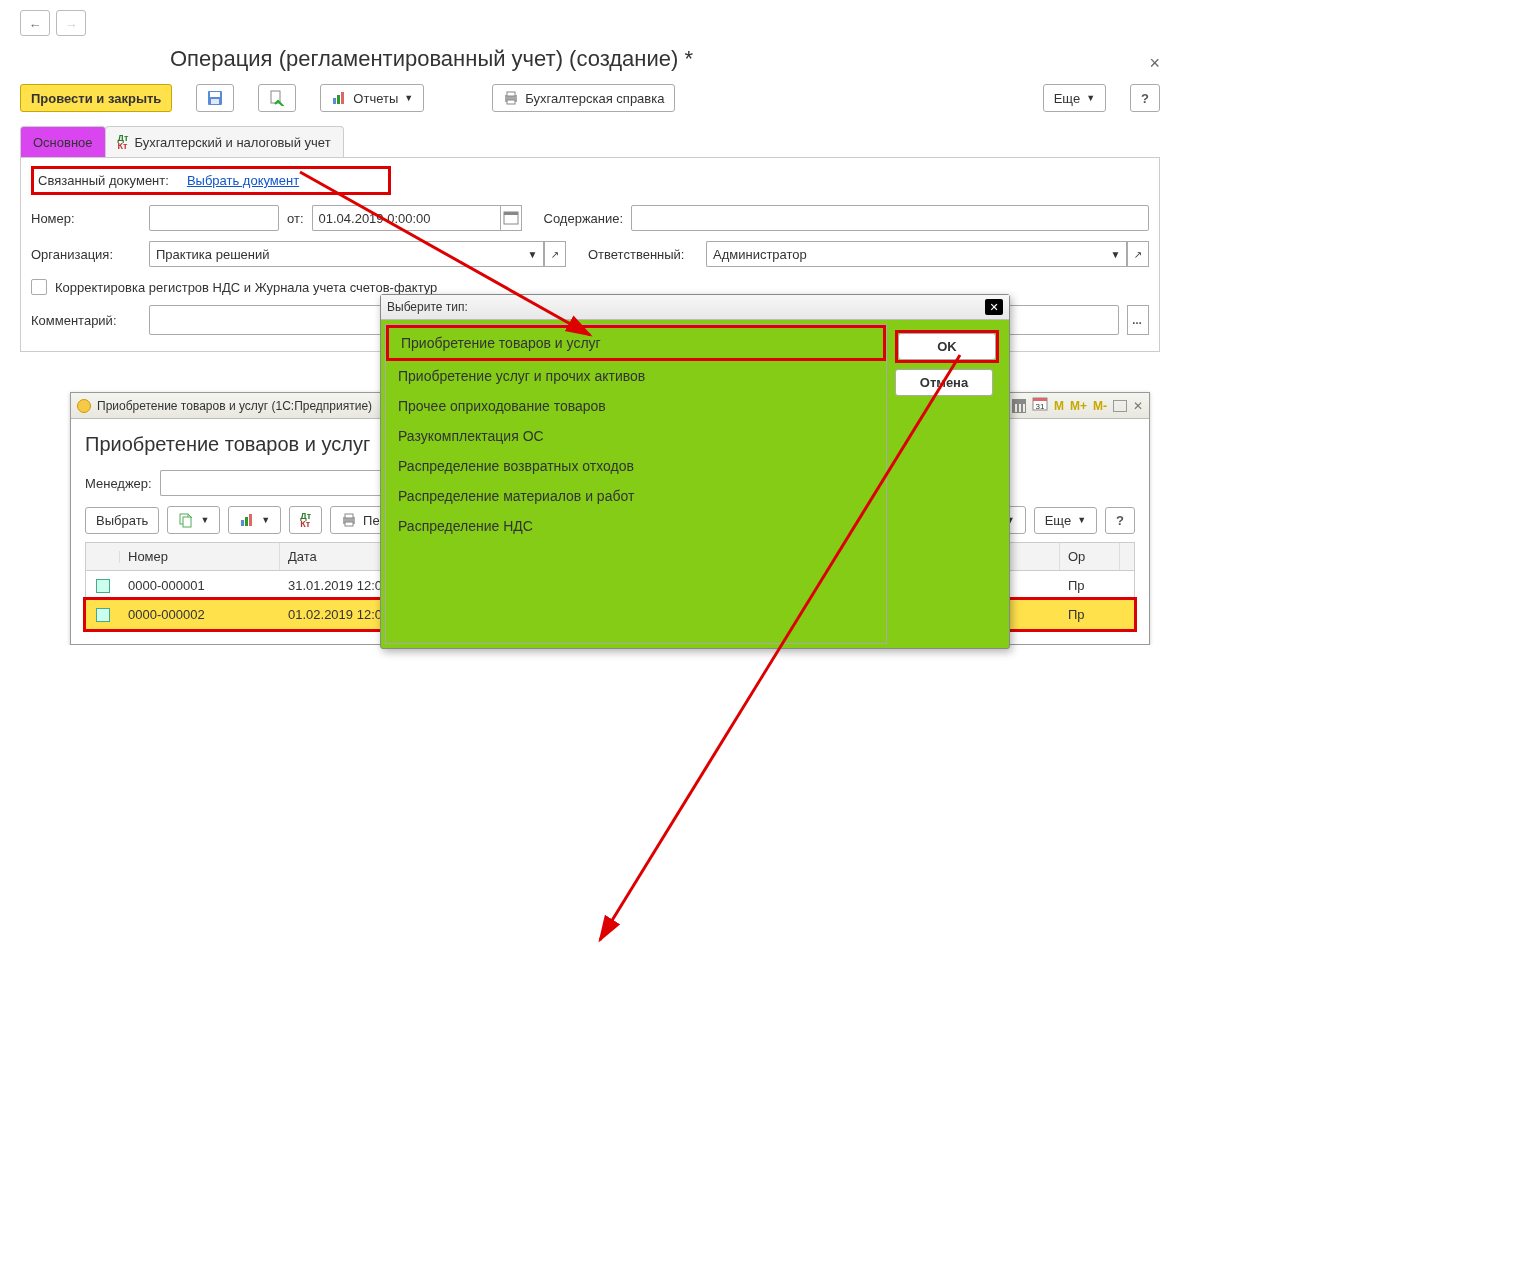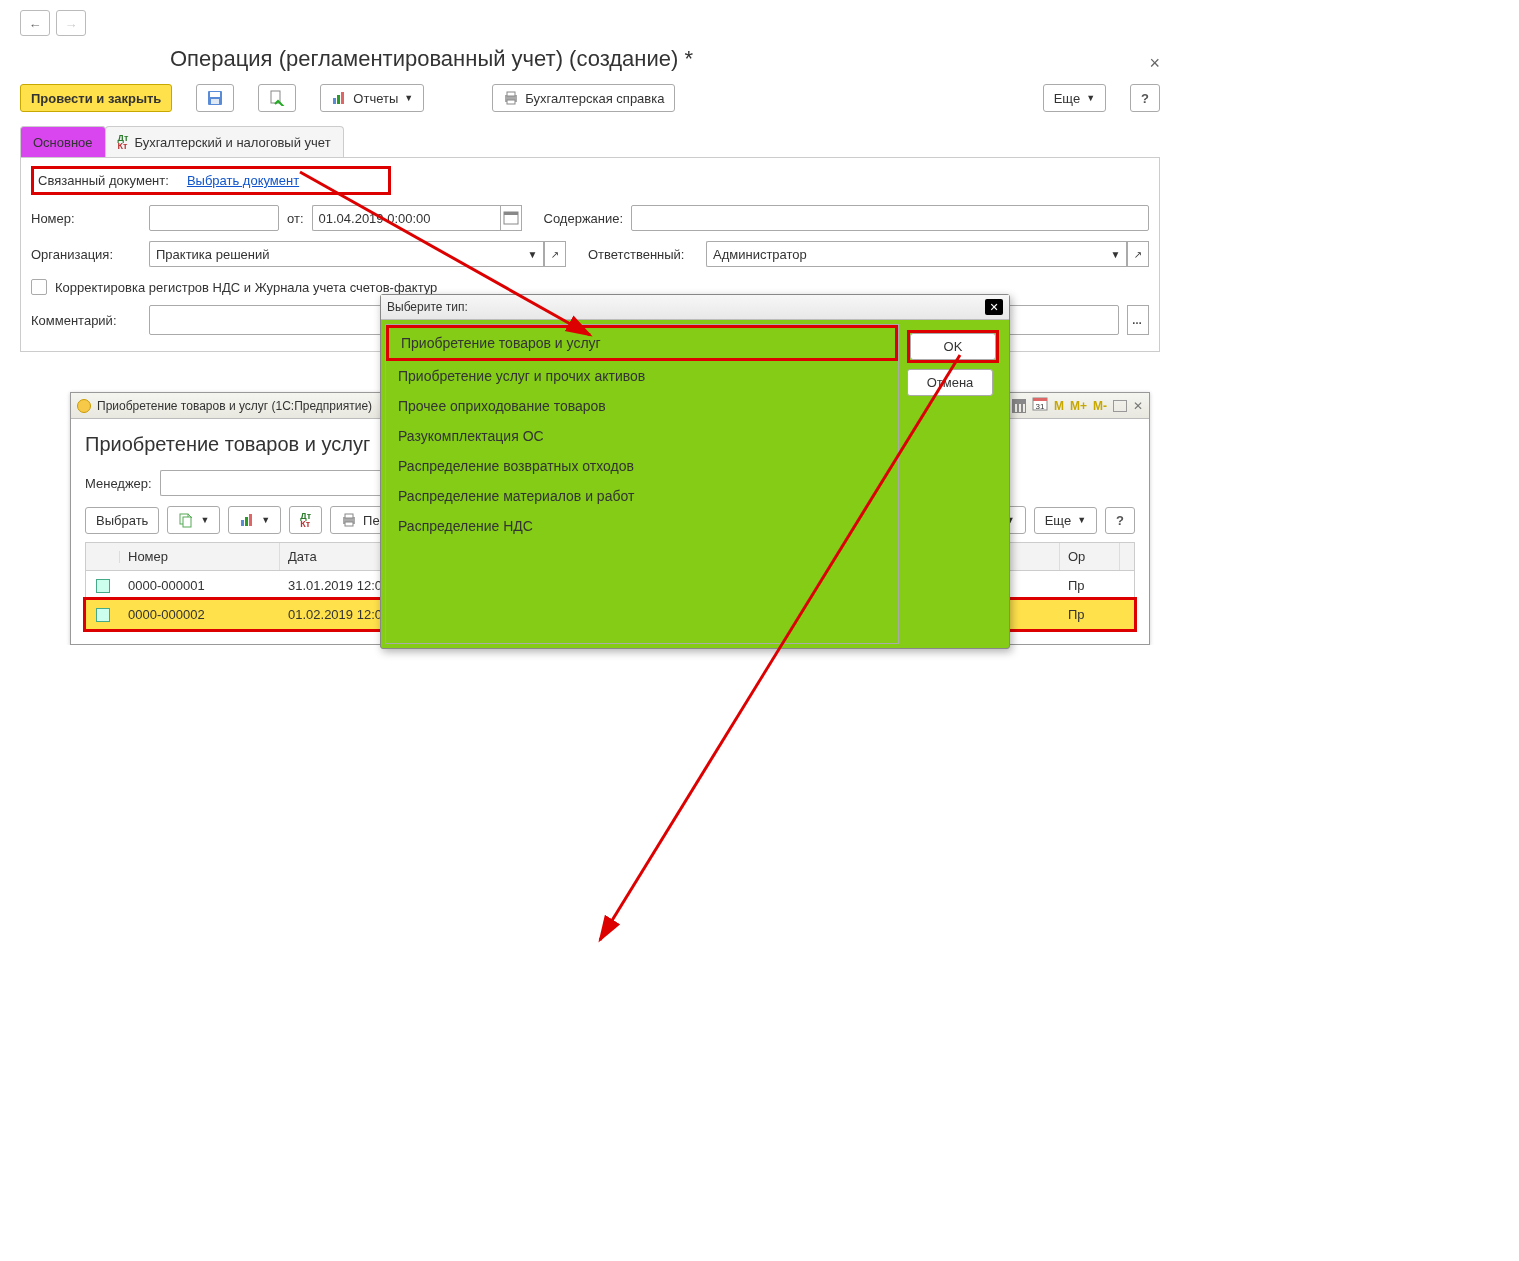--- a/index.html
+++ b/index.html
@@ -70,21 +70,21 @@
     display:flex; justify-content:space-between; align-items:center;
     font-size:12px;
   }
   .dlg-type .body { display:flex; padding:4px; }
   .dlg-list {
     flex:1; border:1px solid #aaa; height:320px; overflow-y:auto;
     margin-right:8px;
   }
   .dlg-list .item { padding:7px 12px; cursor:pointer; font-size:14px; white-space:nowrap; overflow:hidden; text-overflow:ellipsis;}
   .dlg-btns { display:flex; flex-direction:column; gap:6px; padding:6px 6px 0 0;}
-  .dlg-btns .btn { width:86px; justify-content:center; }
+  .dlg-btns .btn { width:98px; justify-content:center;font-weight:bold; }
 
   
   .win2 {
     margin:30px 0 0 70px; width:1080px;
     border:1px solid #999;
     box-shadow:0 1px 4px rgba(0,0,0,.2);
   }
   .win2 .titlebar {
     background:linear-gradient(#f5f5f0,#e8e8e0);
     border-bottom:1px solid #bbb; padding:3px 6px;

